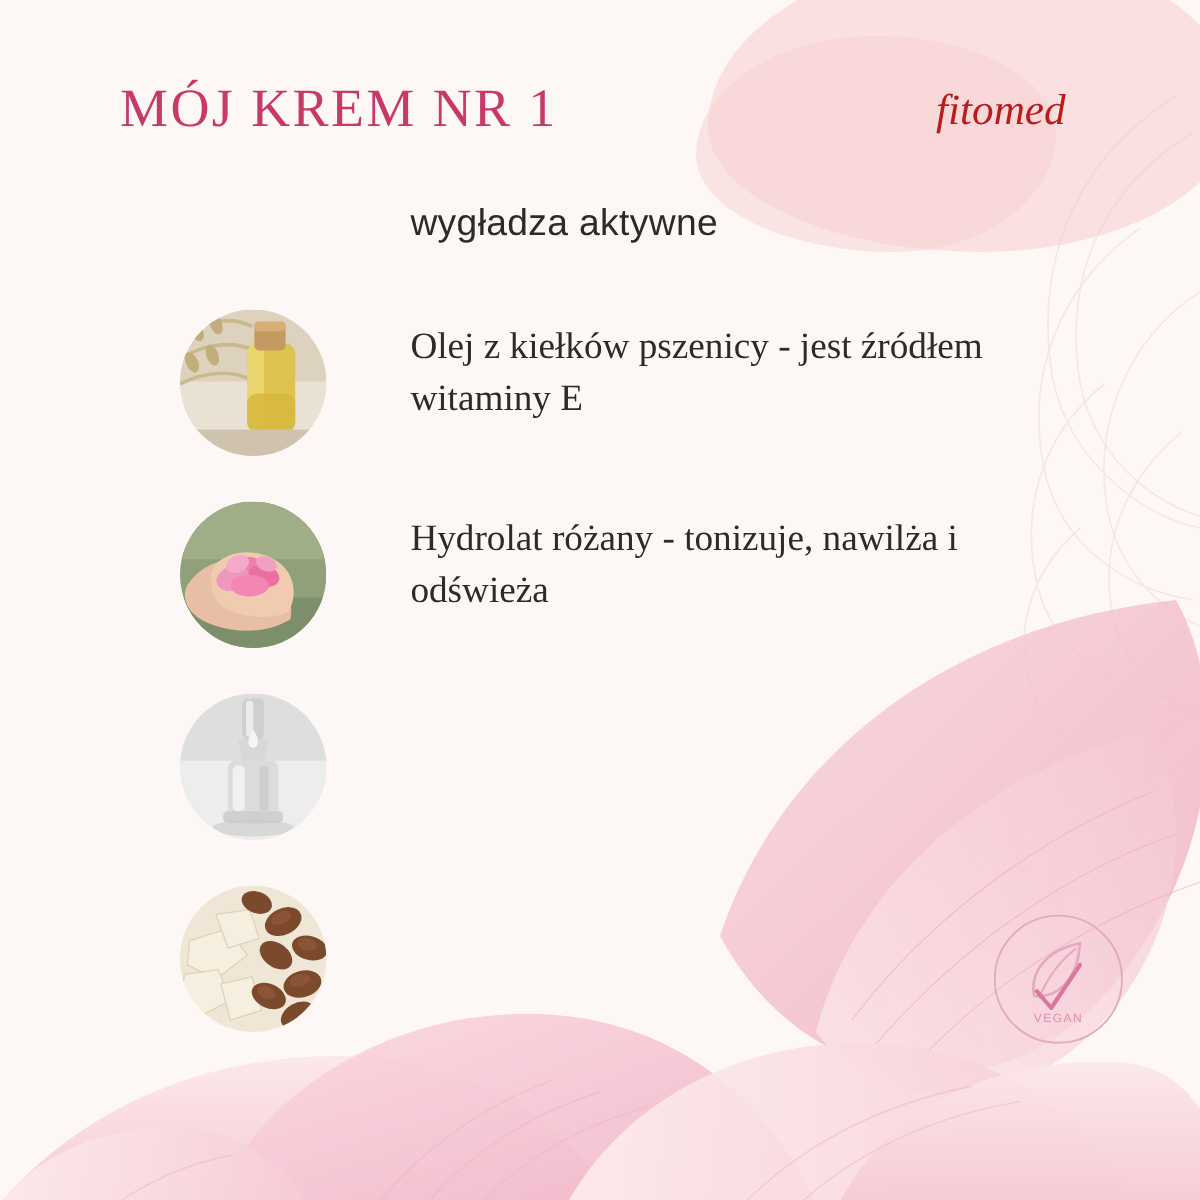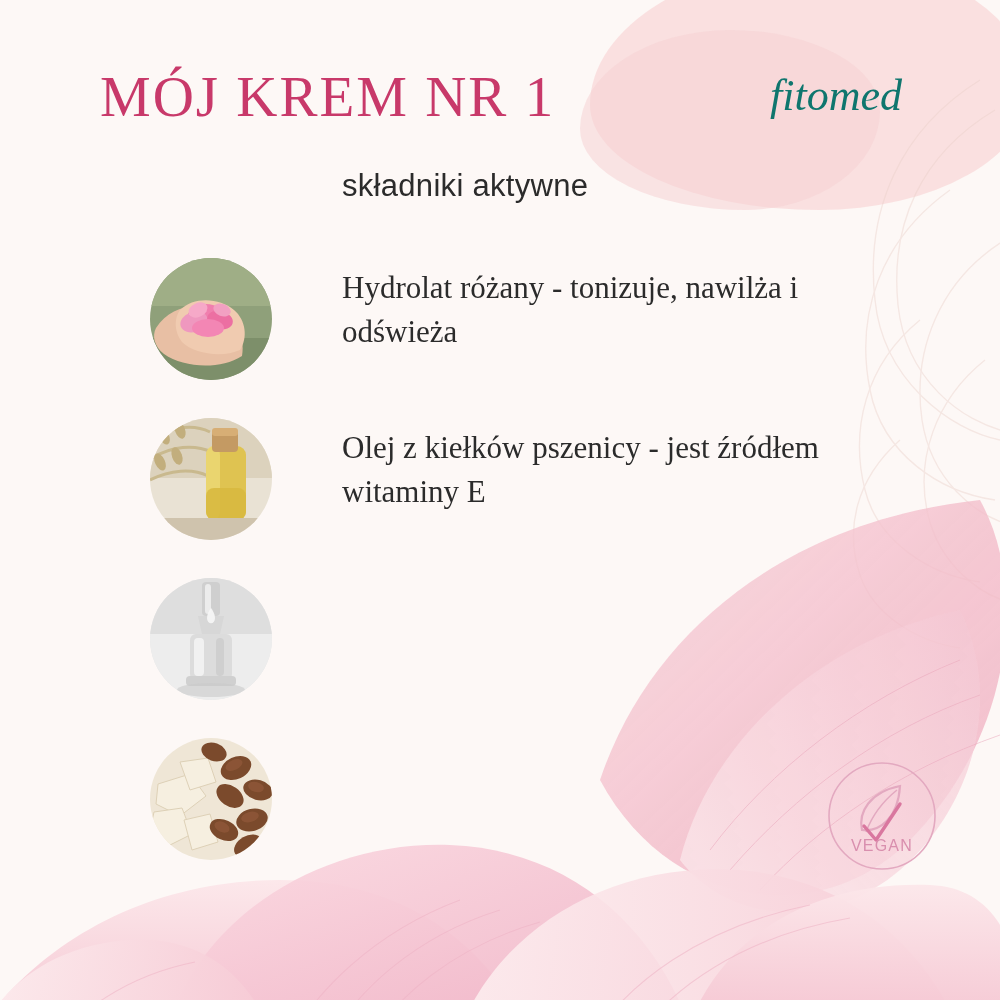--- a/index.html
+++ b/index.html
@@ -83,33 +83,33 @@
     top: 62px;
     left: 0;
     width: 1000px;
     height: 90px;
   }
   .title {
     position: absolute;
     left: 100px;
     top: 2px;
     font-family: "Liberation Serif", serif;
-    font-size: 57px;
+    font-size: 45px;
     letter-spacing: 2px;
     color: #c8396a;
     white-space: nowrap;
   }
   .brand {
     position: absolute;
-    right: 98px;
+    right: 112px;
     top: 8px;
     font-family: "Liberation Serif", serif;
     font-style: italic;
-    font-size: 44px;
-    color: #0f766e;
+    font-size: 36px;
+    color: #b91c1c;
     letter-spacing: 0px;
     white-space: nowrap;
   }
 
   
   .subtitle {
     position: absolute;
     left: 342px;
     top: 168px;
     font-family: "Liberation Sans", sans-serif;
@@ -159,21 +159,21 @@
     width: 112px;
     height: 112px;
   }
   .vegan-label {
     position: absolute;
     left: 0;
     right: 0;
     bottom: 17px;
     text-align: center;
     font-family: "Liberation Sans", sans-serif;
-    font-size: 16px;
+    font-size: 10px;
     letter-spacing: 1.2px;
     color: #d98fae;
   }
 </style>
 </head>
 <body>
 
 <div id="canvas">
 
   <div class="bg-layer">
@@ -243,70 +243,70 @@
         <path d="M60 430 C95 380 150 345 215 332"></path>
       </g>
     </svg>
   </div>
 
   <div class="header">
     <div class="title">MÓJ KREM NR 1</div>
     <div class="brand">fitomed</div>
   </div>
 
-  <div class="subtitle">składniki aktywne</div>
+  <div class="subtitle">wygładza aktywne</div>
 
   <div class="list">
+
+    <div class="row">
+      <div class="thumb">
+        <svg width="122" height="122" viewBox="0 0 122 122">
+          <rect width="122" height="122" fill="#e9e2d4"></rect>
+          <rect x="0" y="0" width="122" height="60" fill="#dcd2bd"></rect>
+          <g stroke="#c9b98e" stroke-width="3" fill="none">
+            <path d="M4 20 C24 8 44 6 60 14"></path>
+            <path d="M2 40 C22 28 44 26 62 34"></path>
+            <path d="M0 62 C20 52 42 50 58 58"></path>
+          </g>
+          <g fill="#c2ae7d">
+            <ellipse cx="14" cy="18" rx="5" ry="9" transform="rotate(-25 14 18)"></ellipse>
+            <ellipse cx="30" cy="12" rx="5" ry="9" transform="rotate(-20 30 12)"></ellipse>
+            <ellipse cx="10" cy="44" rx="5" ry="9" transform="rotate(-25 10 44)"></ellipse>
+            <ellipse cx="27" cy="38" rx="5" ry="9" transform="rotate(-20 27 38)"></ellipse>
+          </g>
+          <rect x="56" y="28" width="40" height="74" rx="9" fill="#dfc351"></rect>
+          <rect x="56" y="28" width="14" height="74" rx="9" fill="#ecd977" opacity="0.8"></rect>
+          <rect x="62" y="12" width="26" height="22" rx="4" fill="#c49a63"></rect>
+          <rect x="62" y="10" width="26" height="8" rx="3" fill="#d7ae75"></rect>
+          <rect x="56" y="70" width="40" height="32" rx="8" fill="#d8b93f" opacity="0.9"></rect>
+          <rect x="0" y="100" width="122" height="22" fill="#cfc3ad"></rect>
+        </svg>
+      </div>
+      <div class="row-text">Olej z kiełków pszenicy - jest źródłem witaminy E</div>
+    </div>
 
     <div class="row">
       <div class="thumb">
         <svg width="122" height="122" viewBox="0 0 122 122">
           <rect width="122" height="122" fill="#8fa07a"></rect>
           <rect y="0" width="122" height="48" fill="#9fae86"></rect>
           <rect y="80" width="122" height="42" fill="#7d8f6a"></rect>
           <path d="M6 70 C20 48 46 44 64 52 C84 60 96 78 92 98 C70 112 34 110 14 96 C4 88 2 78 6 70 Z" fill="#e8bfa4"></path>
           <path d="M30 52 C44 38 70 40 84 52 C96 62 98 80 90 92 C72 100 44 96 32 84 C24 74 24 60 30 52 Z" fill="#f0cbb0"></path>
           <g>
             <ellipse cx="56" cy="58" rx="18" ry="12" fill="#f07fae"></ellipse>
             <ellipse cx="44" cy="64" rx="14" ry="10" fill="#ef98bf" transform="rotate(-18 44 64)"></ellipse>
             <ellipse cx="70" cy="62" rx="13" ry="9" fill="#ec6fa2" transform="rotate(14 70 62)"></ellipse>
             <ellipse cx="58" cy="70" rx="16" ry="9" fill="#f386b4"></ellipse>
             <ellipse cx="48" cy="52" rx="10" ry="7" fill="#f6a9c8" transform="rotate(-25 48 52)"></ellipse>
             <ellipse cx="72" cy="52" rx="9" ry="6" fill="#f2a0c2" transform="rotate(20 72 52)"></ellipse>
           </g>
         </svg>
       </div>
       <div class="row-text">Hydrolat różany - tonizuje, nawilża i odświeża</div>
-    </div>
-
-    <div class="row">
-      <div class="thumb">
-        <svg width="122" height="122" viewBox="0 0 122 122">
-          <rect width="122" height="122" fill="#e9e2d4"></rect>
-          <rect x="0" y="0" width="122" height="60" fill="#dcd2bd"></rect>
-          <g stroke="#c9b98e" stroke-width="3" fill="none">
-            <path d="M4 20 C24 8 44 6 60 14"></path>
-            <path d="M2 40 C22 28 44 26 62 34"></path>
-            <path d="M0 62 C20 52 42 50 58 58"></path>
-          </g>
-          <g fill="#c2ae7d">
-            <ellipse cx="14" cy="18" rx="5" ry="9" transform="rotate(-25 14 18)"></ellipse>
-            <ellipse cx="30" cy="12" rx="5" ry="9" transform="rotate(-20 30 12)"></ellipse>
-            <ellipse cx="10" cy="44" rx="5" ry="9" transform="rotate(-25 10 44)"></ellipse>
-            <ellipse cx="27" cy="38" rx="5" ry="9" transform="rotate(-20 27 38)"></ellipse>
-          </g>
-          <rect x="56" y="28" width="40" height="74" rx="9" fill="#dfc351"></rect>
-          <rect x="56" y="28" width="14" height="74" rx="9" fill="#ecd977" opacity="0.8"></rect>
-          <rect x="62" y="12" width="26" height="22" rx="4" fill="#c49a63"></rect>
-          <rect x="62" y="10" width="26" height="8" rx="3" fill="#d7ae75"></rect>
-          <rect x="56" y="70" width="40" height="32" rx="8" fill="#d8b93f" opacity="0.9"></rect>
-          <rect x="0" y="100" width="122" height="22" fill="#cfc3ad"></rect>
-        </svg>
-      </div>
-      <div class="row-text">Olej z kiełków pszenicy - jest źródłem witaminy E</div>
     </div>
 
     <div class="row">
       <div class="thumb">
         <svg width="122" height="122" viewBox="0 0 122 122">
           <rect width="122" height="122" fill="#e6e6e6"></rect>
           <rect y="0" width="122" height="56" fill="#dedede"></rect>
           <rect y="56" width="122" height="66" fill="#ededed"></rect>
           <rect x="52" y="4" width="18" height="34" rx="4" fill="#cfcfcf"></rect>
           <rect x="55" y="6" width="6" height="30" rx="3" fill="#f2f2f2" opacity="0.8"></rect>

